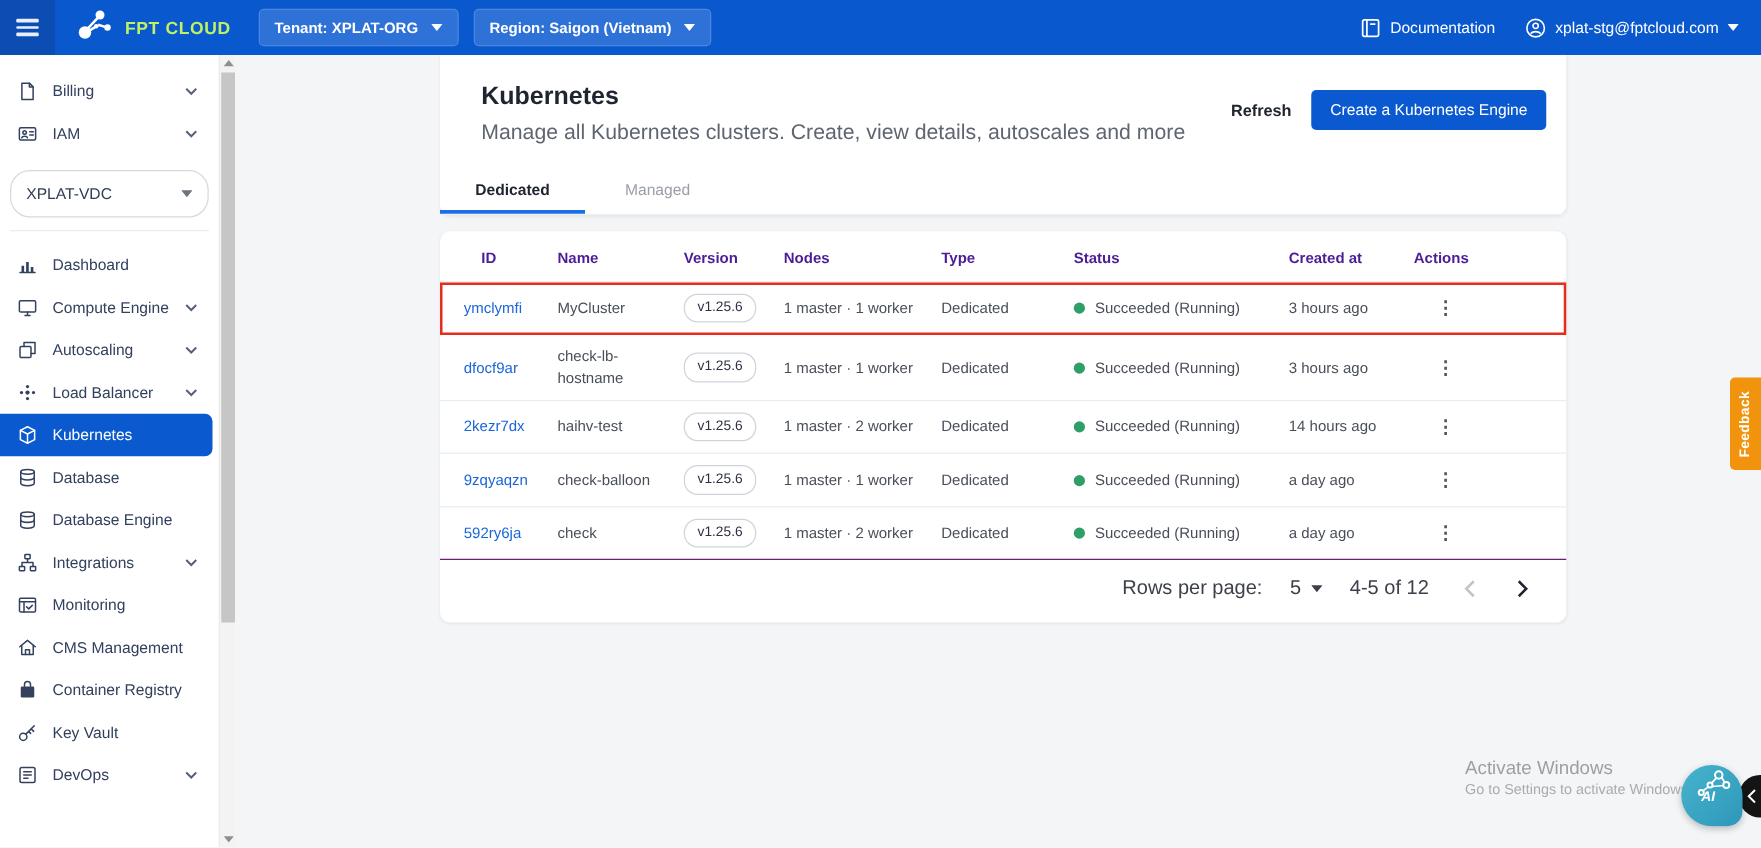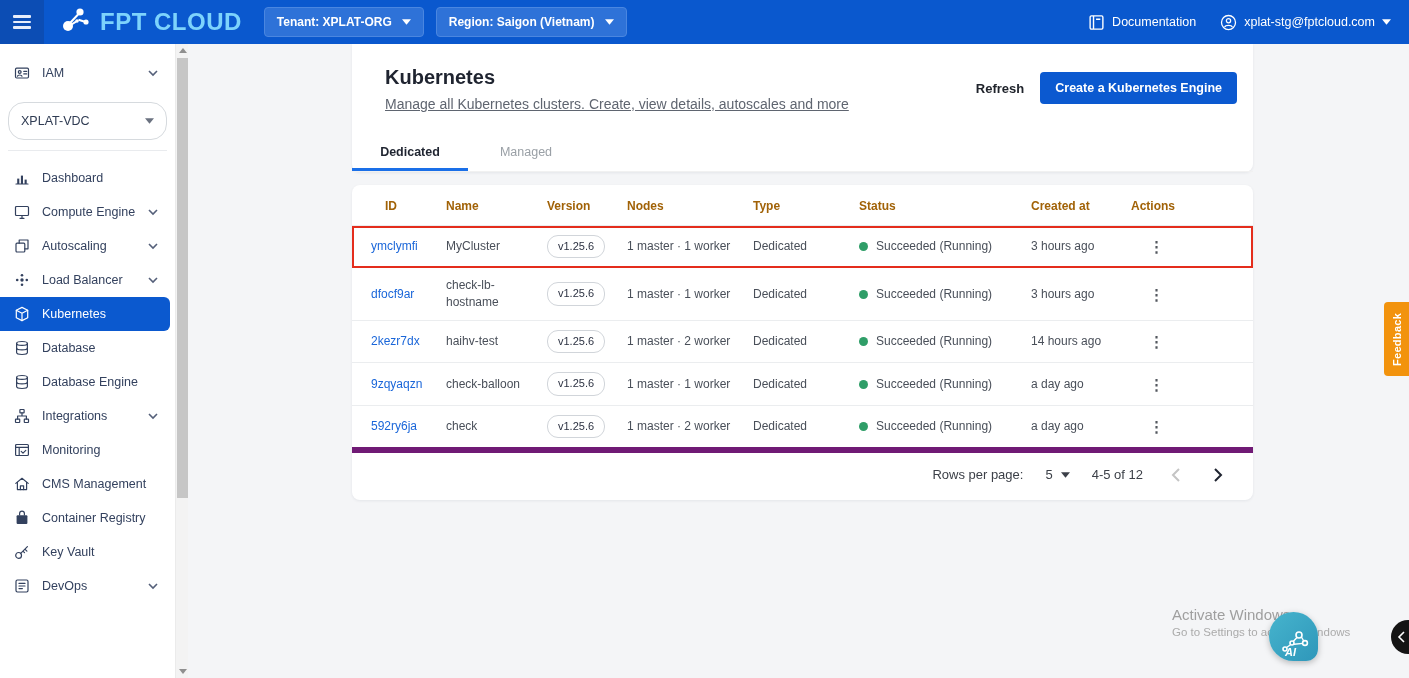--- a/index.html
+++ b/index.html
@@ -5,21 +5,21 @@
   * { margin:0; padding:0; box-sizing:border-box; }
   html,body { width:1409px; height:678px; overflow:hidden; font-family:"Liberation Sans", sans-serif; background:#f4f5f7; }
   .app { position:relative; width:1409px; height:678px; overflow:hidden; }
 
   
   .topbar { position:absolute; top:0; left:0; width:100%; height:44px; background:#0a58ce; display:flex; align-items:center; color:#fff; z-index:30; }
   .hamburger { width:44px; height:44px; background:#0c4db4; display:flex; flex-direction:column; align-items:center; justify-content:center; gap:3px; cursor:pointer; flex:0 0 44px; }
   .hamburger span { width:18px; height:2.5px; background:#e8eefb; border-radius:1px; }
   .logo { display:flex; align-items:center; gap:8px; margin-left:16px; margin-right:22px; }
   .logo svg { width:32px; height:30px; }
-  .logo-text { font-size:24px; font-weight:bold; letter-spacing:.5px; color:#7dd3fc; }
+  .logo-text { font-size:14px; font-weight:bold; letter-spacing:.5px; color:#bef264; }
   .pill { display:flex; align-items:center; gap:10px; background:#2e72d8; border:1px solid #4a86e0; color:#fff; font-size:12px; font-weight:bold; padding:7px 12px; border-radius:4px; margin-right:12px; cursor:pointer; font-family:inherit; }
   .caret { width:9px; height:6px; flex:0 0 9px; }
   .tb-spacer { flex:1; }
   .tb-right { display:flex; align-items:center; gap:24px; padding-right:18px; font-size:12.5px; }
   .tb-item { display:flex; align-items:center; gap:7px; cursor:pointer; }
   .tb-item svg.ic { width:17px; height:17px; }
 
   
   .sidebar { position:absolute; top:44px; left:0; width:188px; height:634px; background:#fff; z-index:20; display:flex; }
   .sidebar-inner { width:175px; padding-top:12px; }
@@ -39,57 +39,57 @@
   .tri-up { width:0; height:0; border-left:4px solid transparent; border-right:4px solid transparent; border-bottom:5px solid #8f8f8f; }
   .tri-down { width:0; height:0; border-left:4px solid transparent; border-right:4px solid transparent; border-top:5px solid #8f8f8f; }
   .sb-thumb { position:absolute; left:1px; top:14px; width:11px; height:440px; background:#c6c6c6; }
 
   
   .main { position:absolute; top:44px; left:188px; width:1221px; height:634px; }
   .card { background:#fff; width:901px; margin-left:164px; border-radius:8px; box-shadow:0 1px 3px rgba(16,30,54,.07); }
   .header-card { height:128px; border-radius:0 0 8px 8px; padding:0; position:relative; }
   .header-row { display:flex; justify-content:space-between; align-items:flex-start; padding:22px 16px 0 33px; }
   .page-title { font-size:20px; font-weight:bold; color:#1f2430; }
-  .page-subtitle { font-size:14px; color:#5f6570; margin-top:7px;text-decoration:underline; }
+  .page-subtitle { font-size:17px; color:#5f6570; margin-top:7px; }
   .hdr-actions { display:flex; align-items:center; gap:16px; margin-top:6px; }
   .refresh-btn { background:none; border:none; font-family:inherit; font-size:13px; font-weight:bold; color:#20242c; cursor:pointer; }
-  .create-btn { background:#0b59d0; color:#fff; border:none; font-family:inherit; font-size:12.5px; font-weight:bold; padding:9px 15px; border-radius:4px; cursor:pointer; }
+  .create-btn { background:#0b59d0; color:#fff; border:none; font-family:inherit; font-size:12.5px; font-weight:normal; padding:9px 15px; border-radius:4px; cursor:pointer; }
   .tabs { position:absolute; bottom:0; left:0; right:0; display:flex; padding-left:0; border-bottom:1px solid #f1f1f1; }
   .tab { width:116px; text-align:center; padding:11px 0 9px 0; font-size:12.5px; color:#9aa0a6; cursor:pointer; border-bottom:3px solid transparent; }
   .tab.active { color:#1f2430; font-weight:bold; border-bottom-color:#1a6fe8; }
 
   .table-card { margin-top:13px; padding-bottom:2px; }
   table { width:100%; border-collapse:collapse; table-layout:fixed; }
   col.c1{width:88px} col.c2{width:101px} col.c3{width:80px} col.c4{width:126px} col.c5{width:106px} col.c6{width:172px} col.c7{width:100px} col.c8{width:128px}
-  thead th { text-align:left; font-size:12px; font-weight:bold; color:#a16207; padding:14px 6px 12px 6px; }
+  thead th { text-align:left; font-size:12px; font-weight:bold; color:#4c1d95; padding:14px 6px 12px 6px; }
   thead th:first-child { padding-left:33px; }
   tbody td { font-size:12px; color:#494f59; padding:9px 6px; border-top:1px solid #ebedef; vertical-align:middle; line-height:1.4; height:37px; }
   tbody td:first-child { padding-left:19px; }
   tr.highlighted { outline:2px solid #e42d1c; outline-offset:-2px; }
   a.id-link { color:#1a66d9; text-decoration:none; cursor:pointer; }
   .ver-pill { display:inline-block; border:1px solid #d1d5da; border-radius:11px; padding:3px 10px; font-size:11px; color:#2c3242; background:#fff; }
   .status-cell { display:flex; align-items:center; gap:8px; }
   .status-dot { width:9px; height:9px; border-radius:50%; background:#2f9e68; flex:0 0 9px; }
   .dots { display:inline-block; color:#53575e; font-size:15px; font-weight:bold; cursor:pointer; padding:0 6px; letter-spacing:0; }
   .dots::before { content:"\22EE"; }
   .c-actions { text-align:left; padding-left:18px !important; }
 
-  .pagination { display:flex; align-items:center; justify-content:flex-end; gap:22px; padding:14px 30px 16px 0; font-size:13px; color:#3c4048; border-top:6px solid #701a75; }
+  .pagination { display:flex; align-items:center; justify-content:flex-end; gap:22px; padding:14px 30px 16px 0; font-size:16px; color:#3c4048; border-top:1px solid #701a75; }
   .rpp { display:flex; align-items:center; gap:8px; cursor:pointer; }
   .rpp .caret { color:#3c4048; }
   .pg-nav { display:flex; align-items:center; gap:34px; margin-left:6px; }
   .pg-chev { width:9px; height:14px; cursor:pointer; }
   .pg-chev.disabled { cursor:default; }
 
   
   .feedback { position:absolute; right:0; top:302px; width:25px; height:74px; background:#f2930d; color:#fff; font-size:11px; font-weight:bold; writing-mode:vertical-rl; transform:rotate(180deg); display:flex; align-items:center; justify-content:center; border-radius:0 4px 4px 0; cursor:pointer; letter-spacing:.3px; z-index:40; }
   .watermark { position:absolute; left:1172px; top:606px; color:#9f9f9f; z-index:5; }
   .watermark .w1 { font-size:15px; }
   .watermark .w2 { font-size:11.5px; color:#ababab; margin-top:3px; }
-  .ai-bubble { position:absolute; left:1269px; top:612px; width:49px; height:49px; background:linear-gradient(135deg,#46b4cd,#2f97ba); border-radius:50% 50% 12px 50%; display:flex; align-items:flex-end; justify-content:center; cursor:pointer; z-index:50; box-shadow:0 2px 6px rgba(0,0,0,.25); }
+  .ai-bubble { position:absolute; left:1345px; top:612px; width:49px; height:49px; background:linear-gradient(135deg,#46b4cd,#2f97ba); border-radius:50% 50% 12px 50%; display:flex; align-items:flex-start; justify-content:center; cursor:pointer; z-index:50; box-shadow:0 2px 6px rgba(0,0,0,.25); }
   .ai-bubble svg { width:34px; height:34px; }
   .edge-circle { position:absolute; left:1391px; top:620px; width:34px; height:34px; background:#141414; border-radius:50%; display:flex; align-items:center; justify-content:center; cursor:pointer; z-index:45; }
   .edge-circle svg { width:8px; height:12px; margin-right:14px; }
 </style>
 </head>
 <body>
 
 <div class="app">
 
   <header class="topbar">
@@ -141,20 +141,32 @@
         <svg class="caret" viewBox="0 0 8 5">
             <path d="M0 0h8L4 5z" fill="currentColor"></path>
           </svg>
       </div>
     </div>
   </header>
 
   <nav class="sidebar">
     <div class="sidebar-inner">
       <div id="sb-top">
+          <div class="menu-item">
+    <span class="mi-icon">
+              <svg viewBox="0 0 16 16" fill="none" stroke="currentColor" stroke-width="1.2" stroke-linecap="round" stroke-linejoin="round">
+                <path d="M3.5 1.5h6l3 3v10h-9z"></path>
+                <path d="M9.5 1.5v3h3"></path>
+              </svg>
+            </span>
+    <span class="mi-label">Billing</span>
+    <svg class="mi-chev" viewBox="0 0 10 7">
+              <path d="M1 1l4 4 4-4" fill="none" stroke="currentColor" stroke-width="1.6"></path>
+            </svg>
+  </div>
           <div class="menu-item">
     <span class="mi-icon">
               <svg viewBox="0 0 16 16" fill="none" stroke="currentColor" stroke-width="1.2" stroke-linecap="round" stroke-linejoin="round">
                 <rect x="1.5" y="3.2" width="13" height="9.8" rx="1.2"></rect>
                 <circle cx="5.7" cy="7" r="1.4"></circle>
                 <path d="M3.4 11.2c.5-1.6 4.1-1.6 4.6 0"></path>
                 <path d="M9.8 6.4h2.9M9.8 8.9h2.9"></path>
               </svg>
             </span>
     <span class="mi-label">IAM</span>

